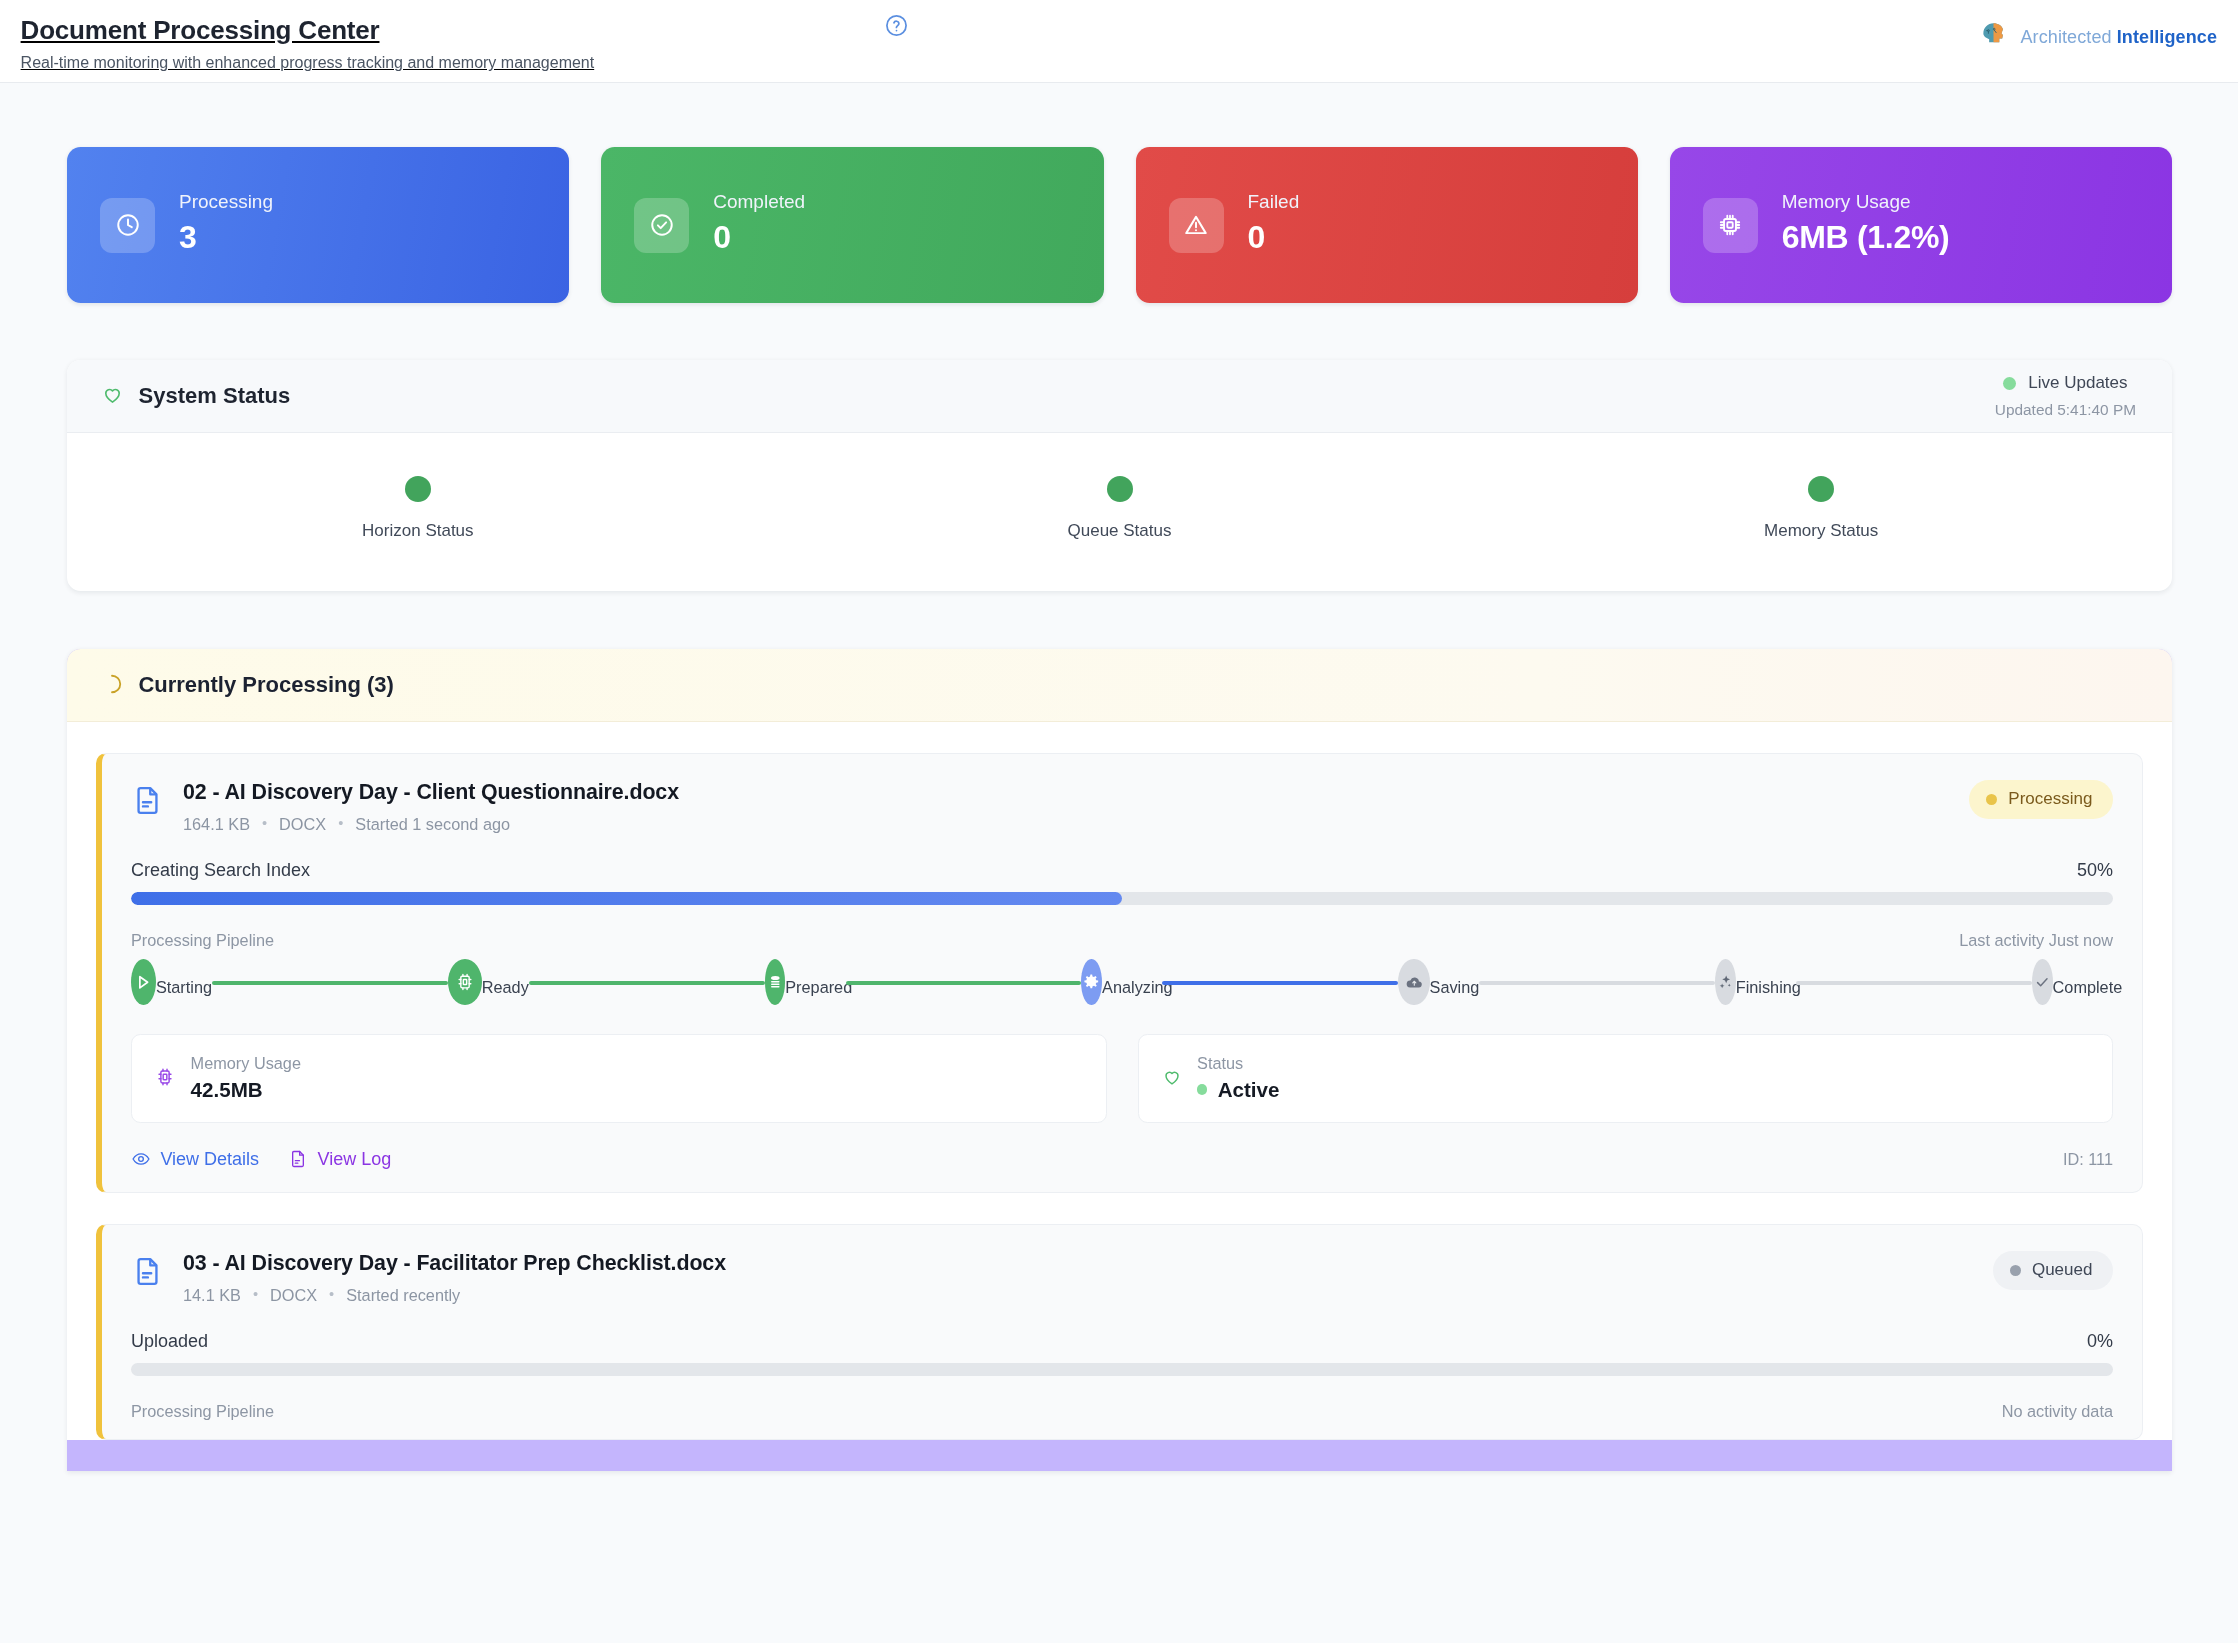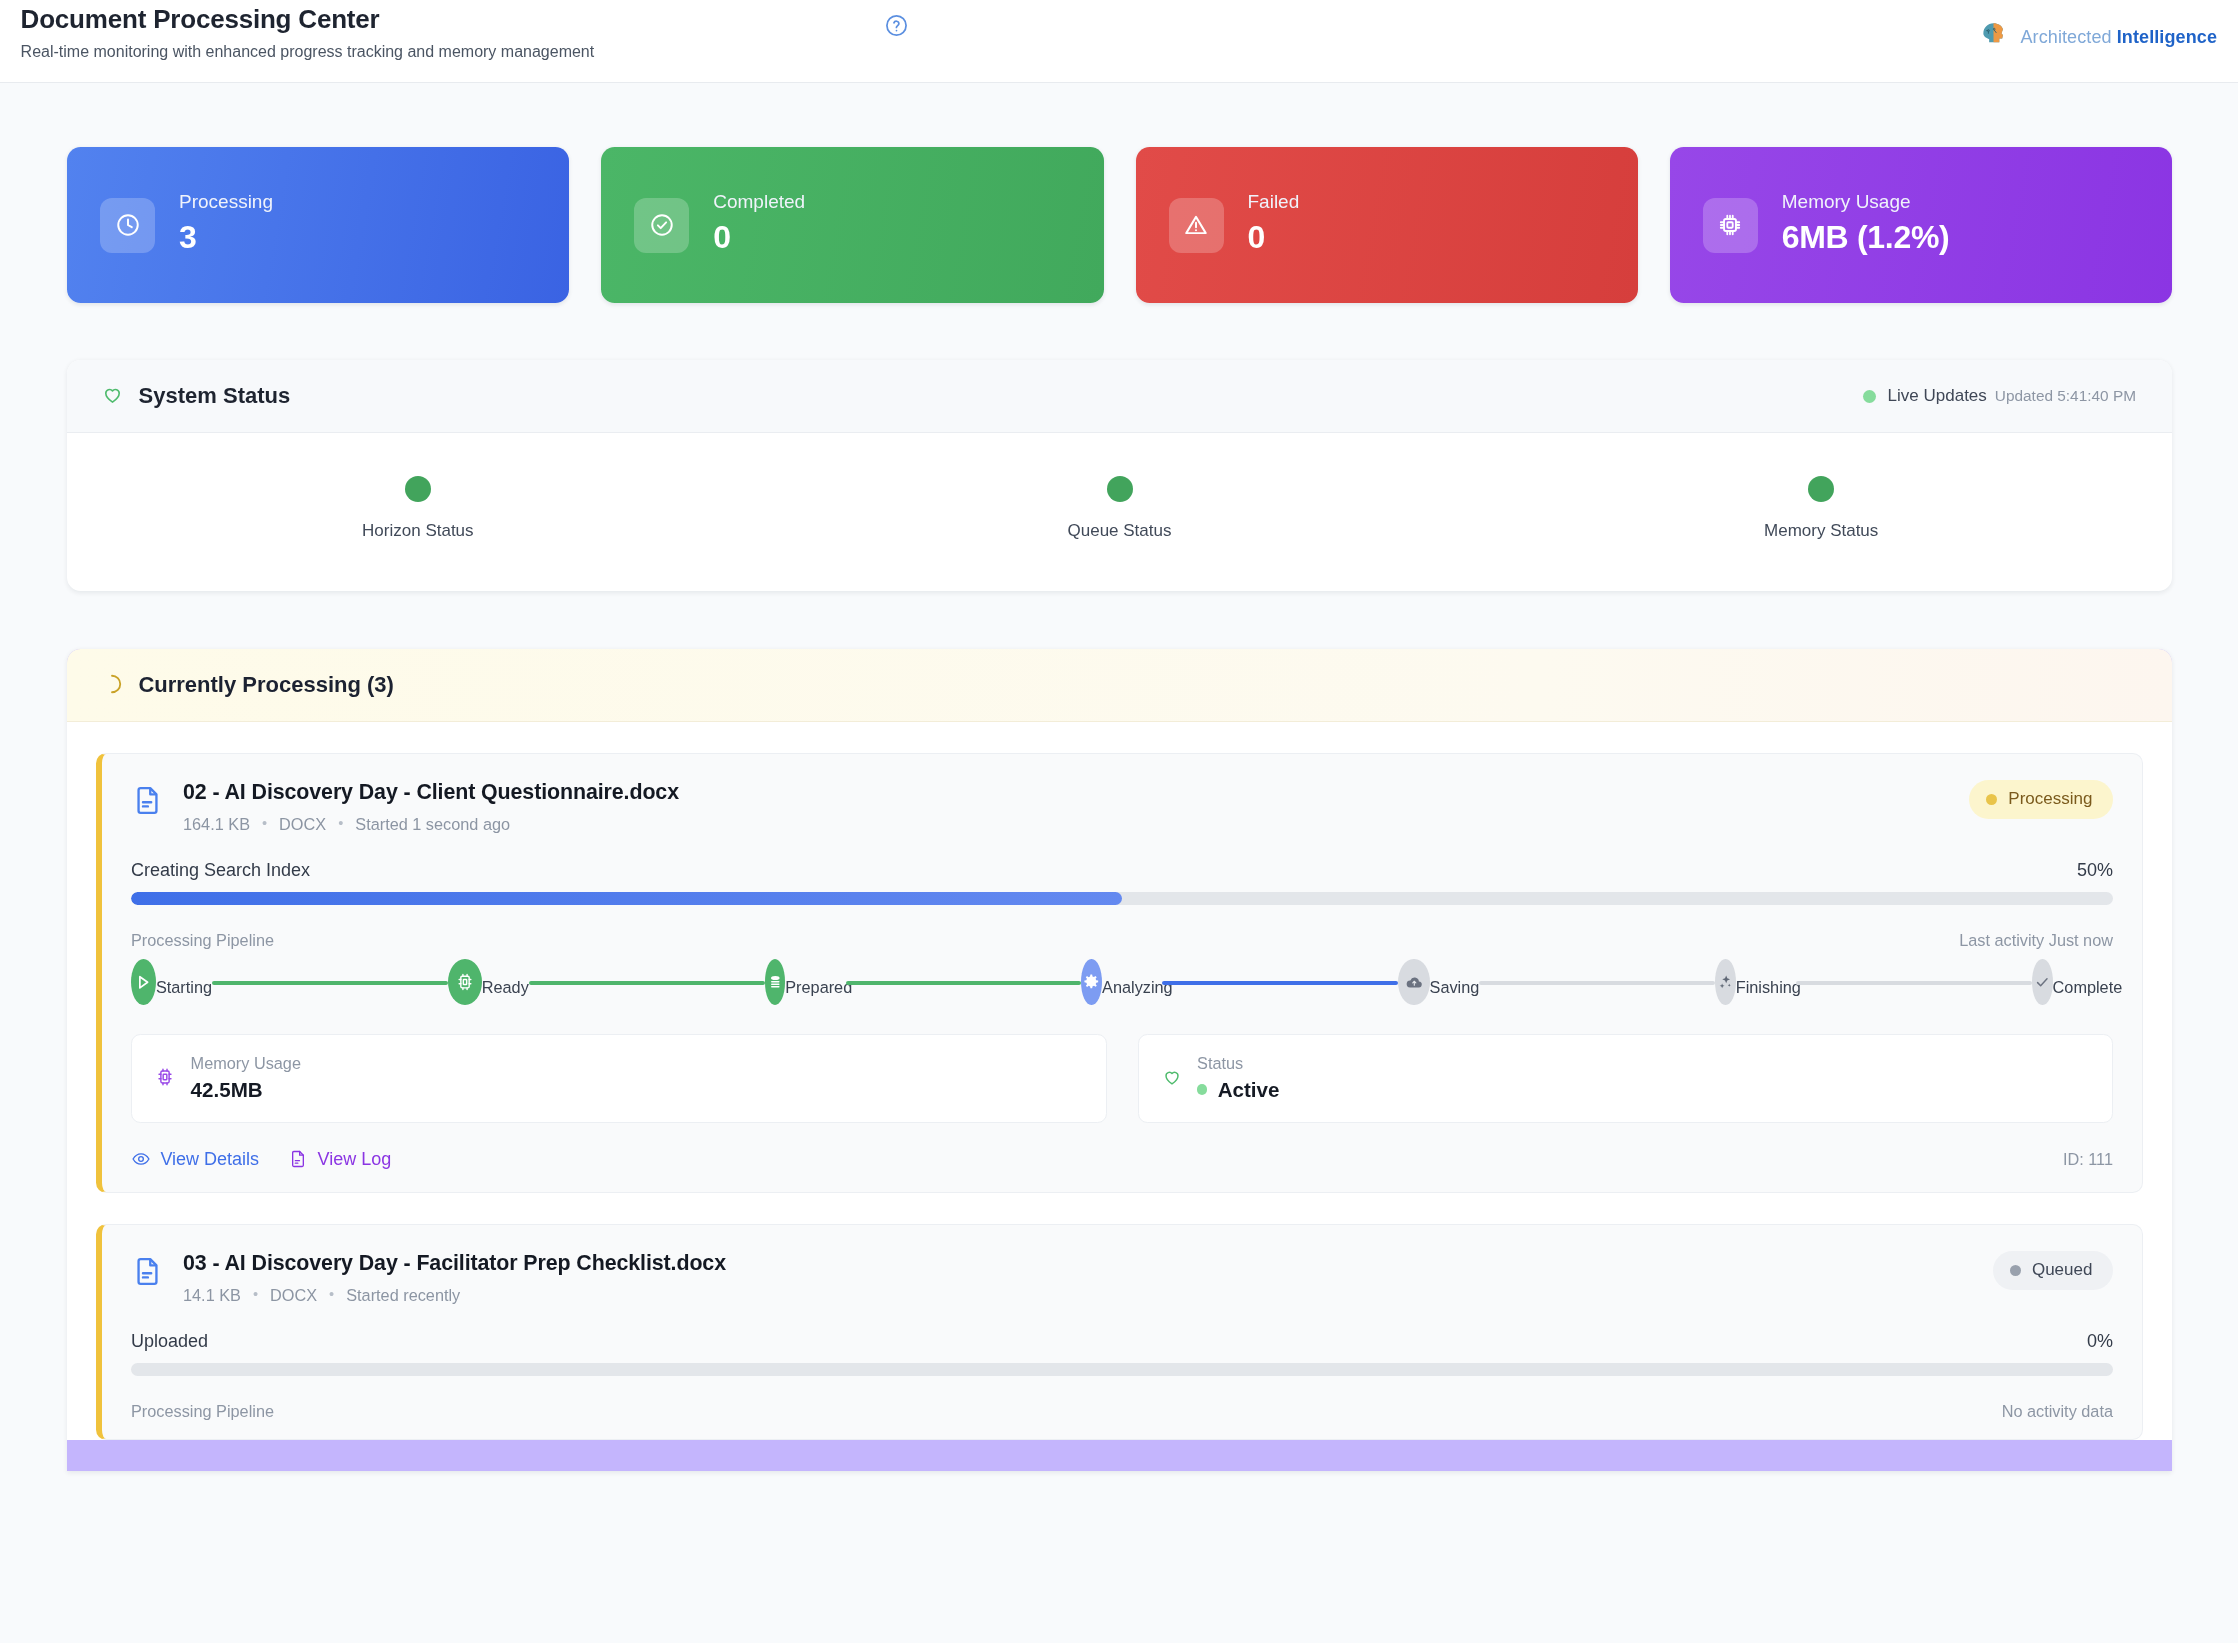--- a/index.html
+++ b/index.html
@@ -14,21 +14,21 @@
   
   .topbar {
     height: 83px;
     background: #ffffff;
     border-bottom: 0.9px solid #e8ebef;
     display: flex;
     align-items: flex-start;
     padding: 0 34px 0 20.6px;
     position: relative;
   }
-  .topbar-left { padding-top: 5px; }
+  .topbar-left { padding-top: 16px; text-decoration: underline; }
   .app-title {
     font-size: 26px;
     font-weight: 600;
     color: #1e2430;
     letter-spacing: -0.2px;
     line-height: 1.15;
   }
   .app-subtitle {
     font-size: 16px;
     color: #4b5563;
@@ -110,21 +110,21 @@
     border-bottom: 0.9px solid #eaedf1;
     display: flex;
     align-items: center;
     padding: 0 36px 0 34px;
   }
   .sysstatus-title-wrap { display: flex; align-items: center; gap: 14.6px; }
   .sysstatus-title {
     font-size: 22px; font-weight: 700; color: #1e2430;
   }
   .sysstatus-head-right {
-    margin-left: auto; display: flex; align-items: center; gap: 8px;
+    margin-left: auto; display: flex; align-items: center; gap: 8px; flex-direction: column;
   }
   .live-wrap { display: flex; align-items: center; gap: 12px; }
   .live-dot { width: 13px; height: 13px; border-radius: 50%; background: #86dc9c; }
   .live-label { font-size: 17px; color: #3f4756; font-weight: 500; }
   .updated-label { font-size: 15.4px; color: #8d96a4; }
   .sysstatus-body {
     display: flex;
     padding: 43px 0 50px 0;
   }
   .sys-item { flex: 1; display: flex; flex-direction: column; align-items: center; gap: 19px; }

